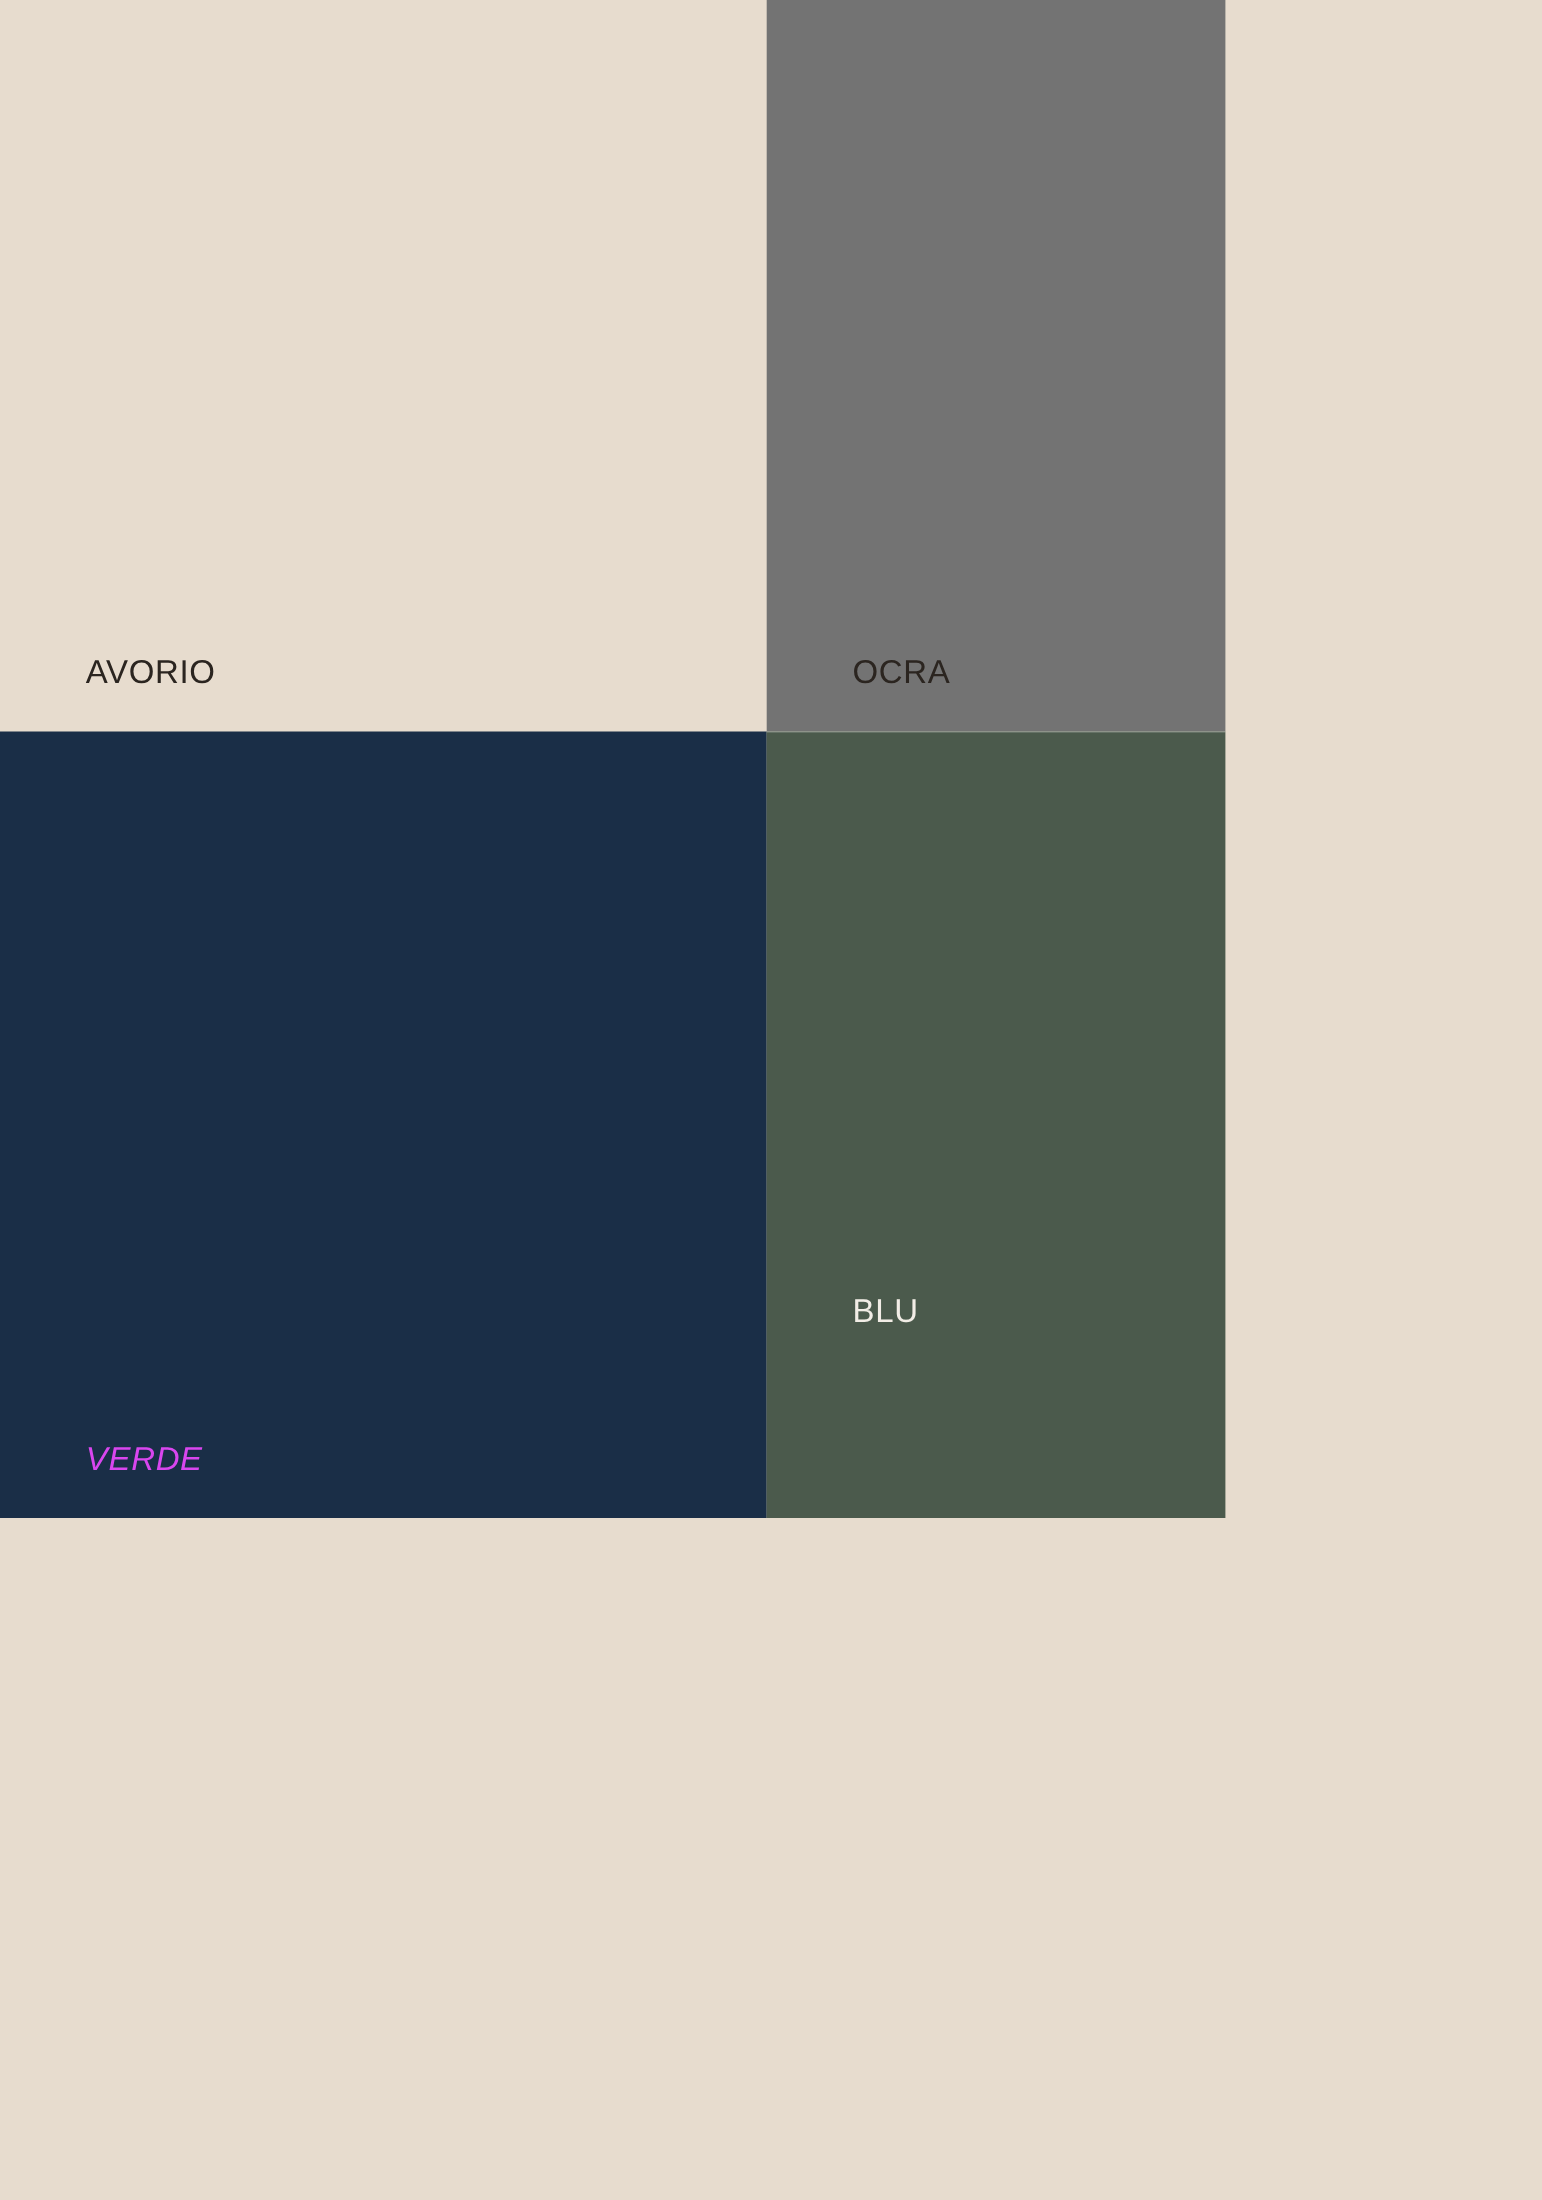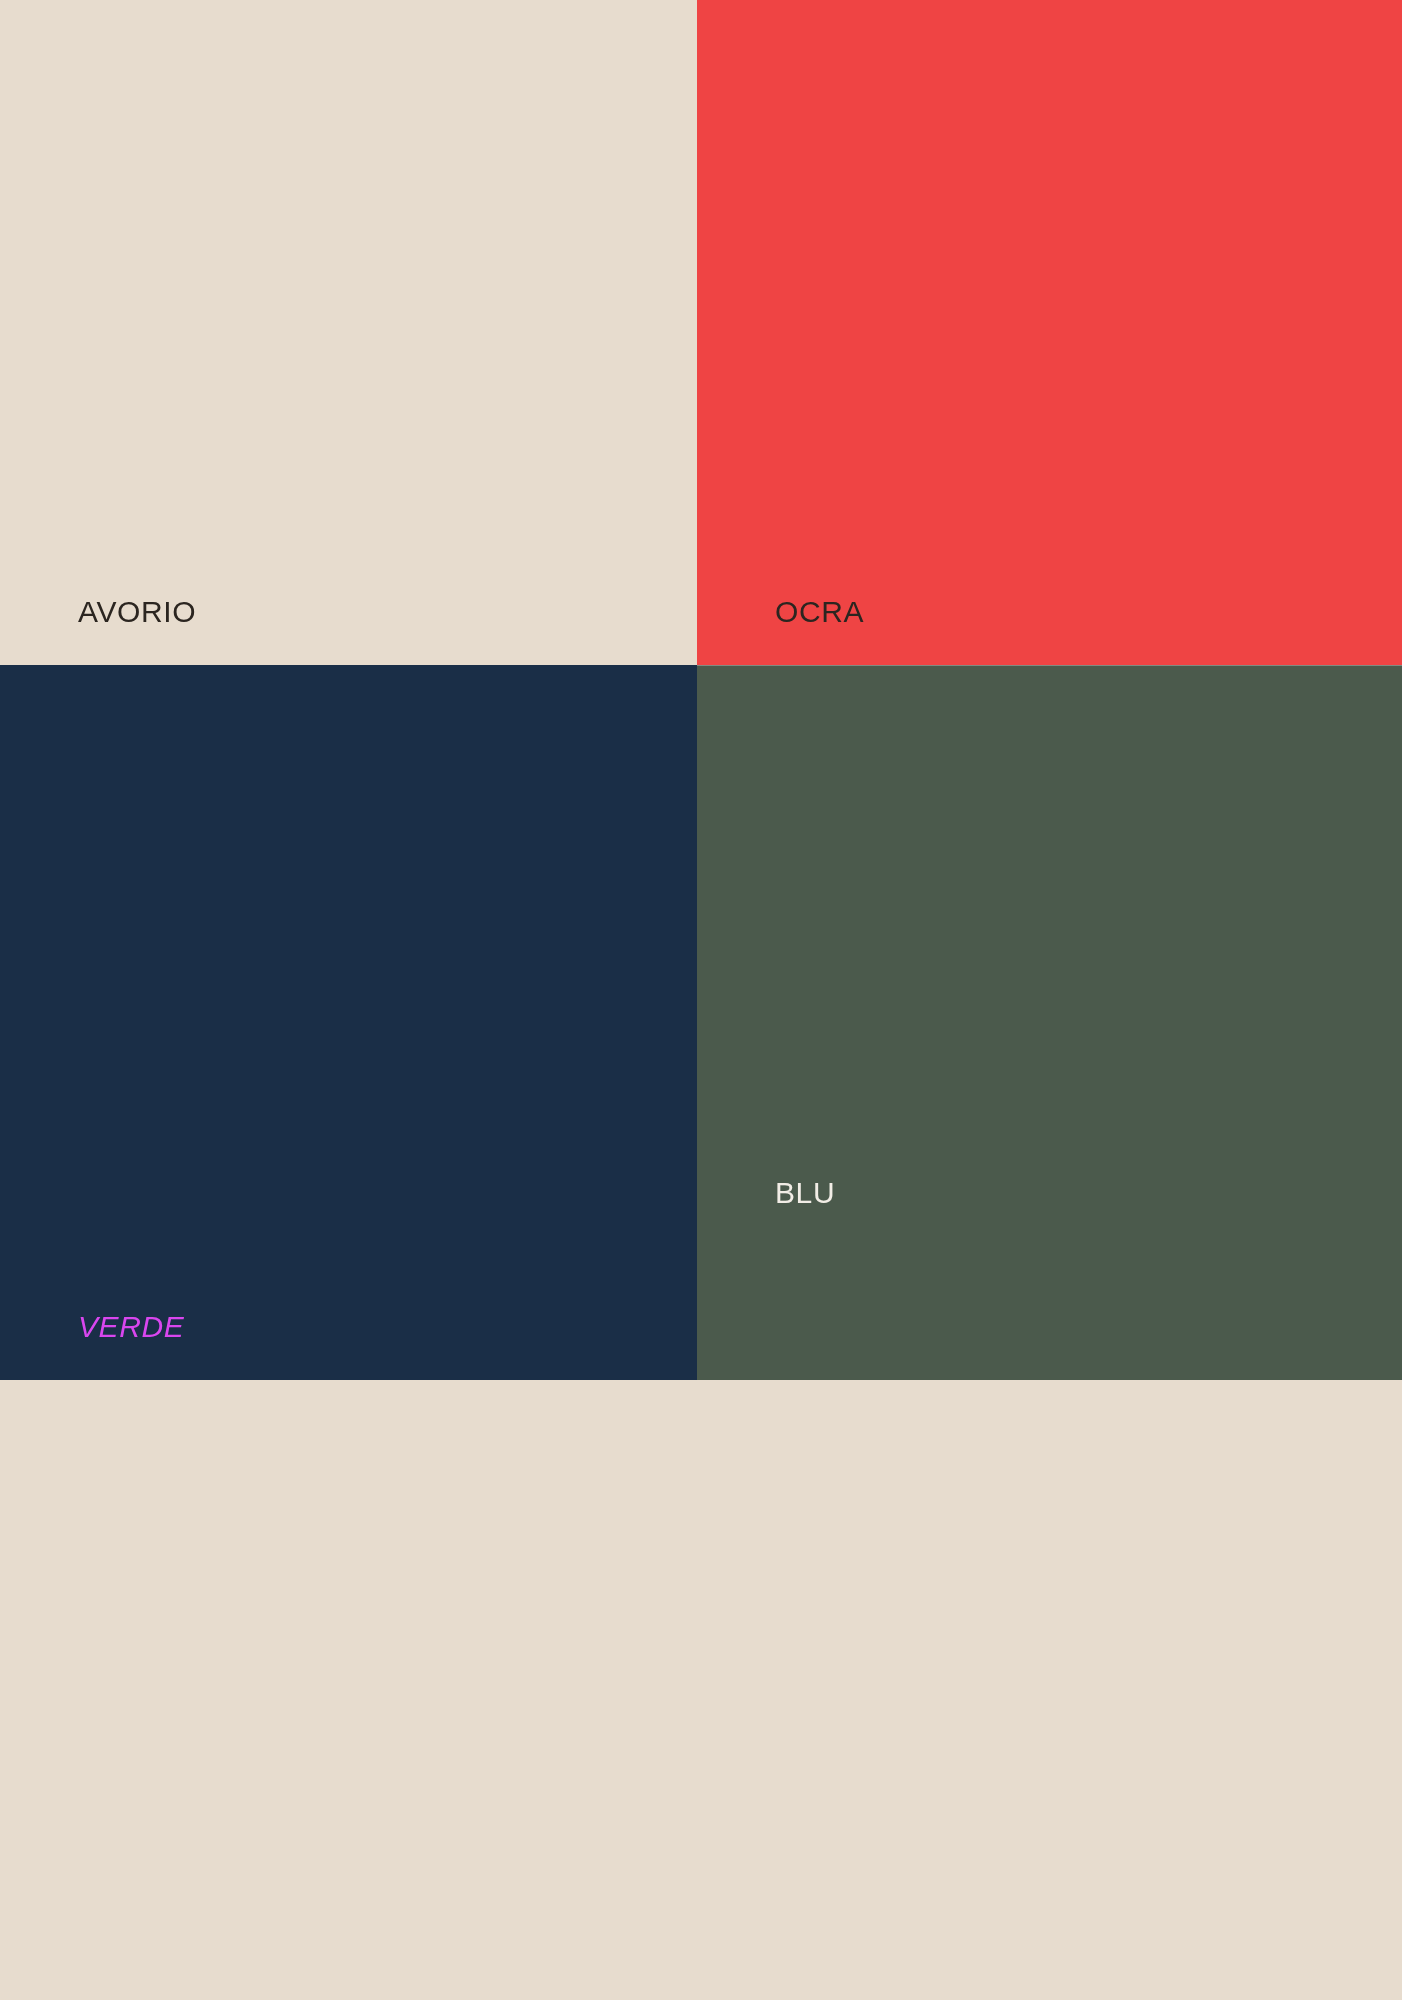--- a/index.html
+++ b/index.html
@@ -6,21 +6,21 @@
     margin: 0;
     padding: 0;
     background: #E7DCCE;
   }
   body {
     font-family: "Liberation Sans", sans-serif;
   }
 
   .palette {
     position: relative;
-    width: 1402px;
+    width: 1114px;
     height: 2000px;
     display: grid;
     grid-template-columns: 697px 705px;
     grid-template-rows: 665px 715px 620px;
     overflow: hidden;
   }
 
   .swatch {
     position: relative;
     overflow: hidden;
@@ -54,21 +54,21 @@
 </style>
 </head>
 <body>
 
 <div class="palette">
 
   <div class="swatch row-top" style="background-color: rgb(231, 220, 206);">
     <span class="swatch-label" style="color: rgb(43, 37, 32);">AVORIO</span>
   </div>
 
-  <div class="swatch row-top" style="background-color: #ef4444;">
+  <div class="swatch row-top" style="background-color: #737373;">
     <span class="swatch-label" style="color: rgb(43, 37, 32);">OCRA</span>
   </div>
 
 
   <div class="swatch row-mid" style="background-color: rgb(26, 46, 71);">
     <span class="swatch-label" style="color: #d946ef; font-style: italic;">VERDE</span>
   </div>
 
   <div class="swatch row-bot" style="background-color: rgb(75, 90, 76); padding-left: 16px;">
     <span class="swatch-label" style="color: rgb(242, 237, 230);">BLU</span>

